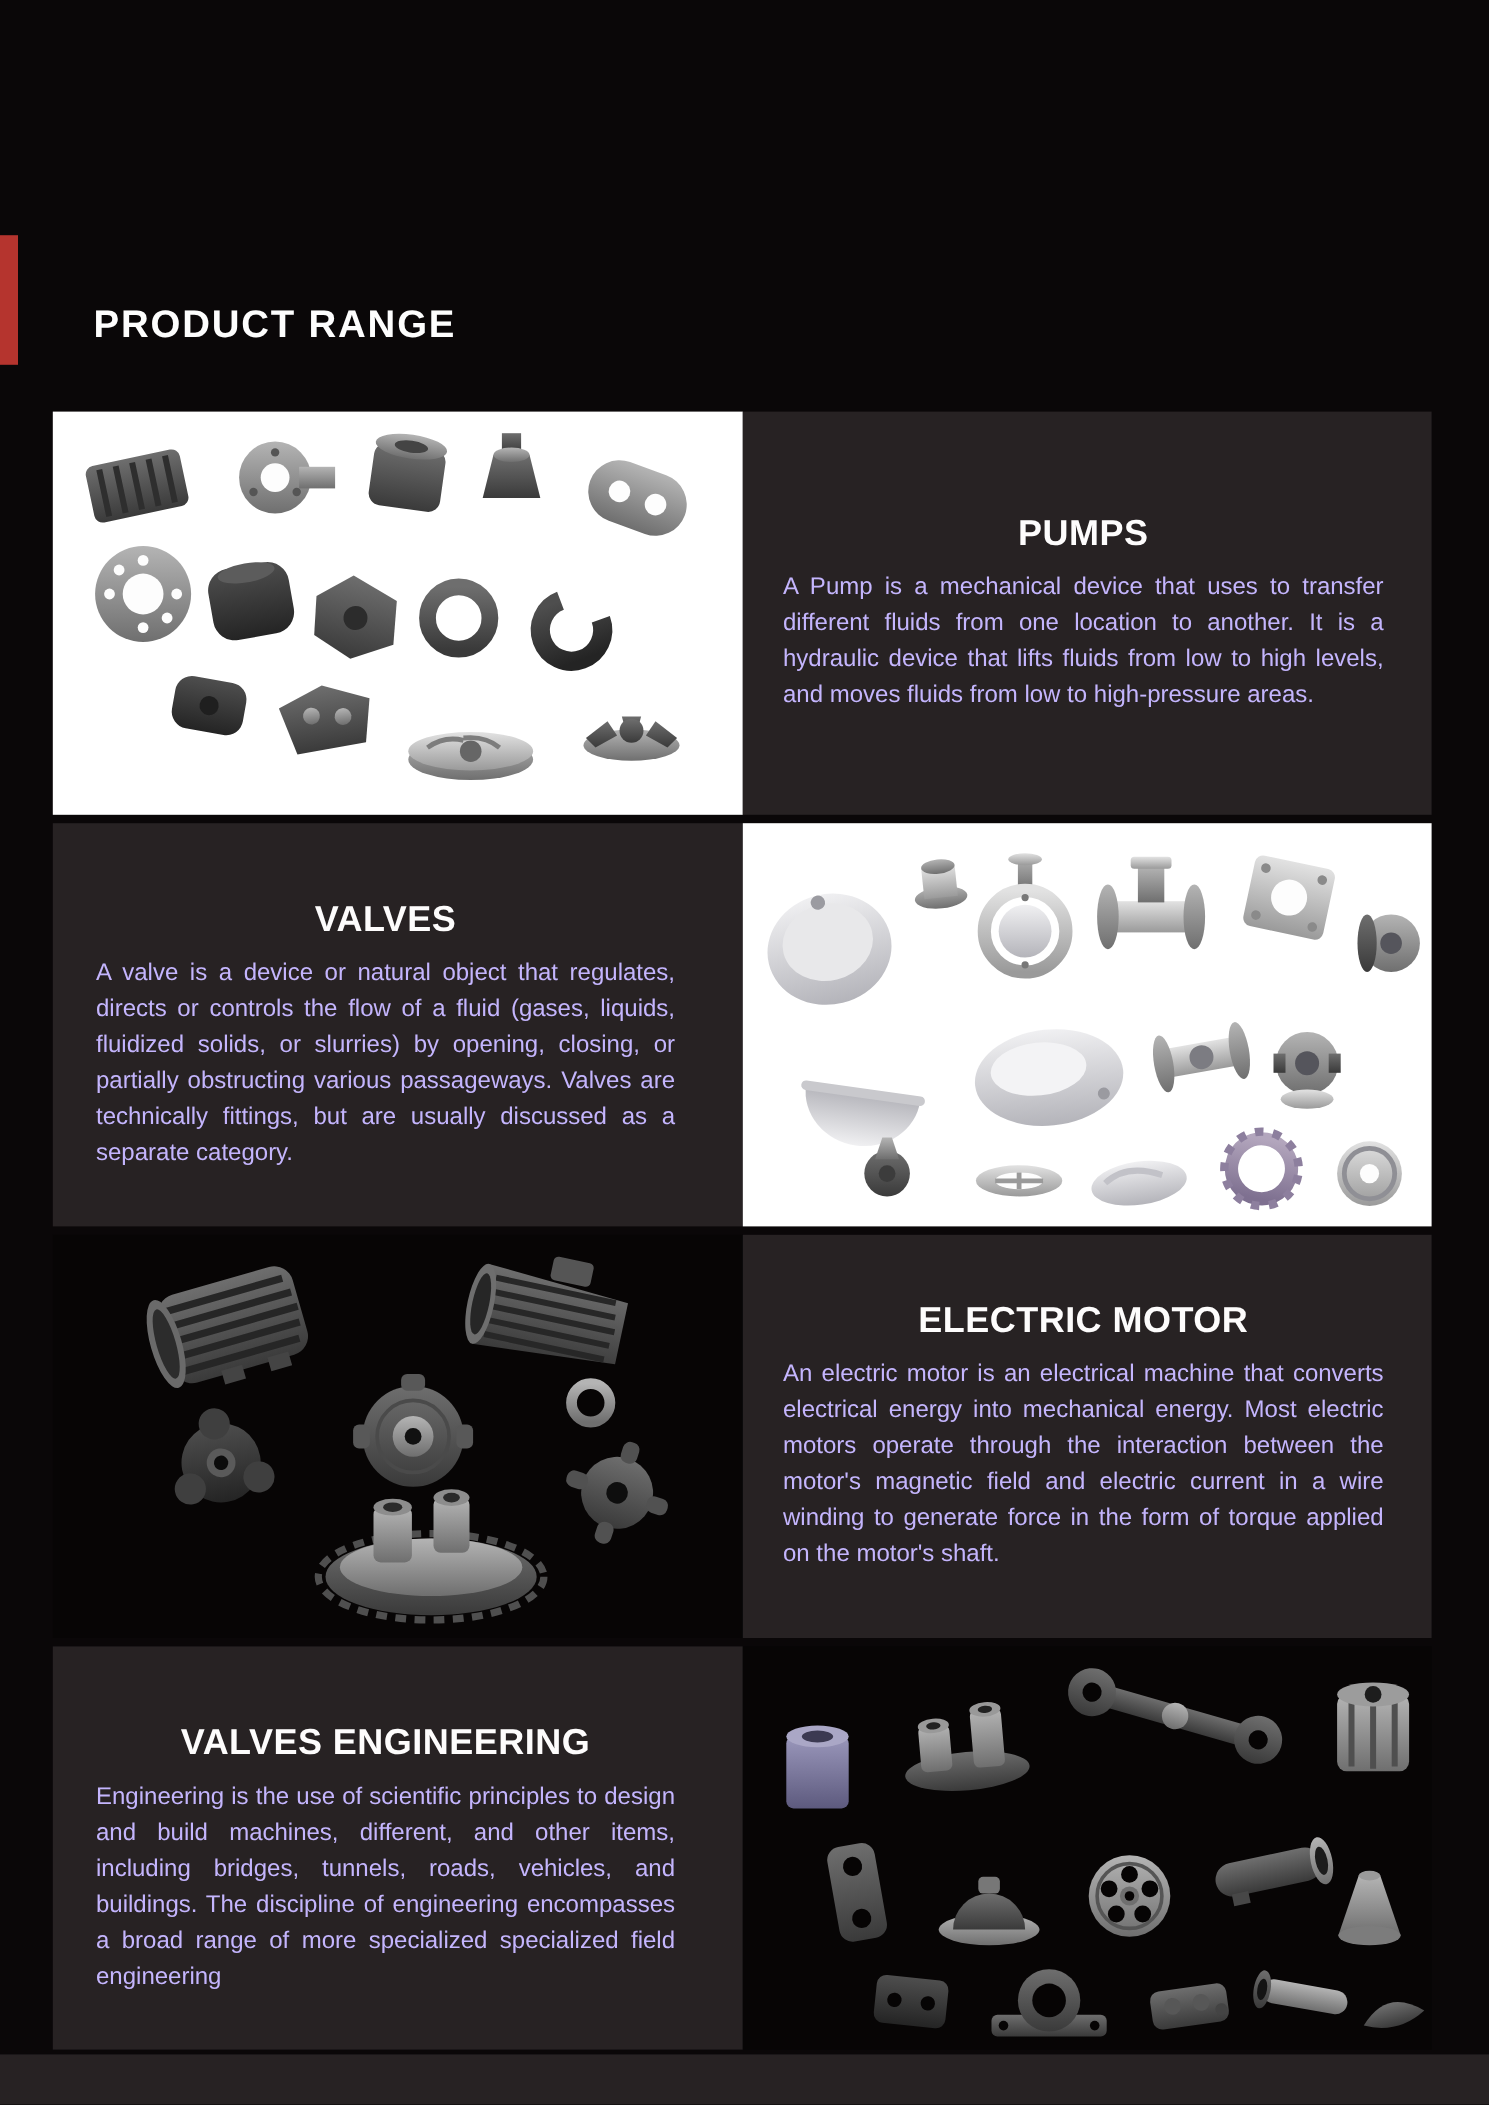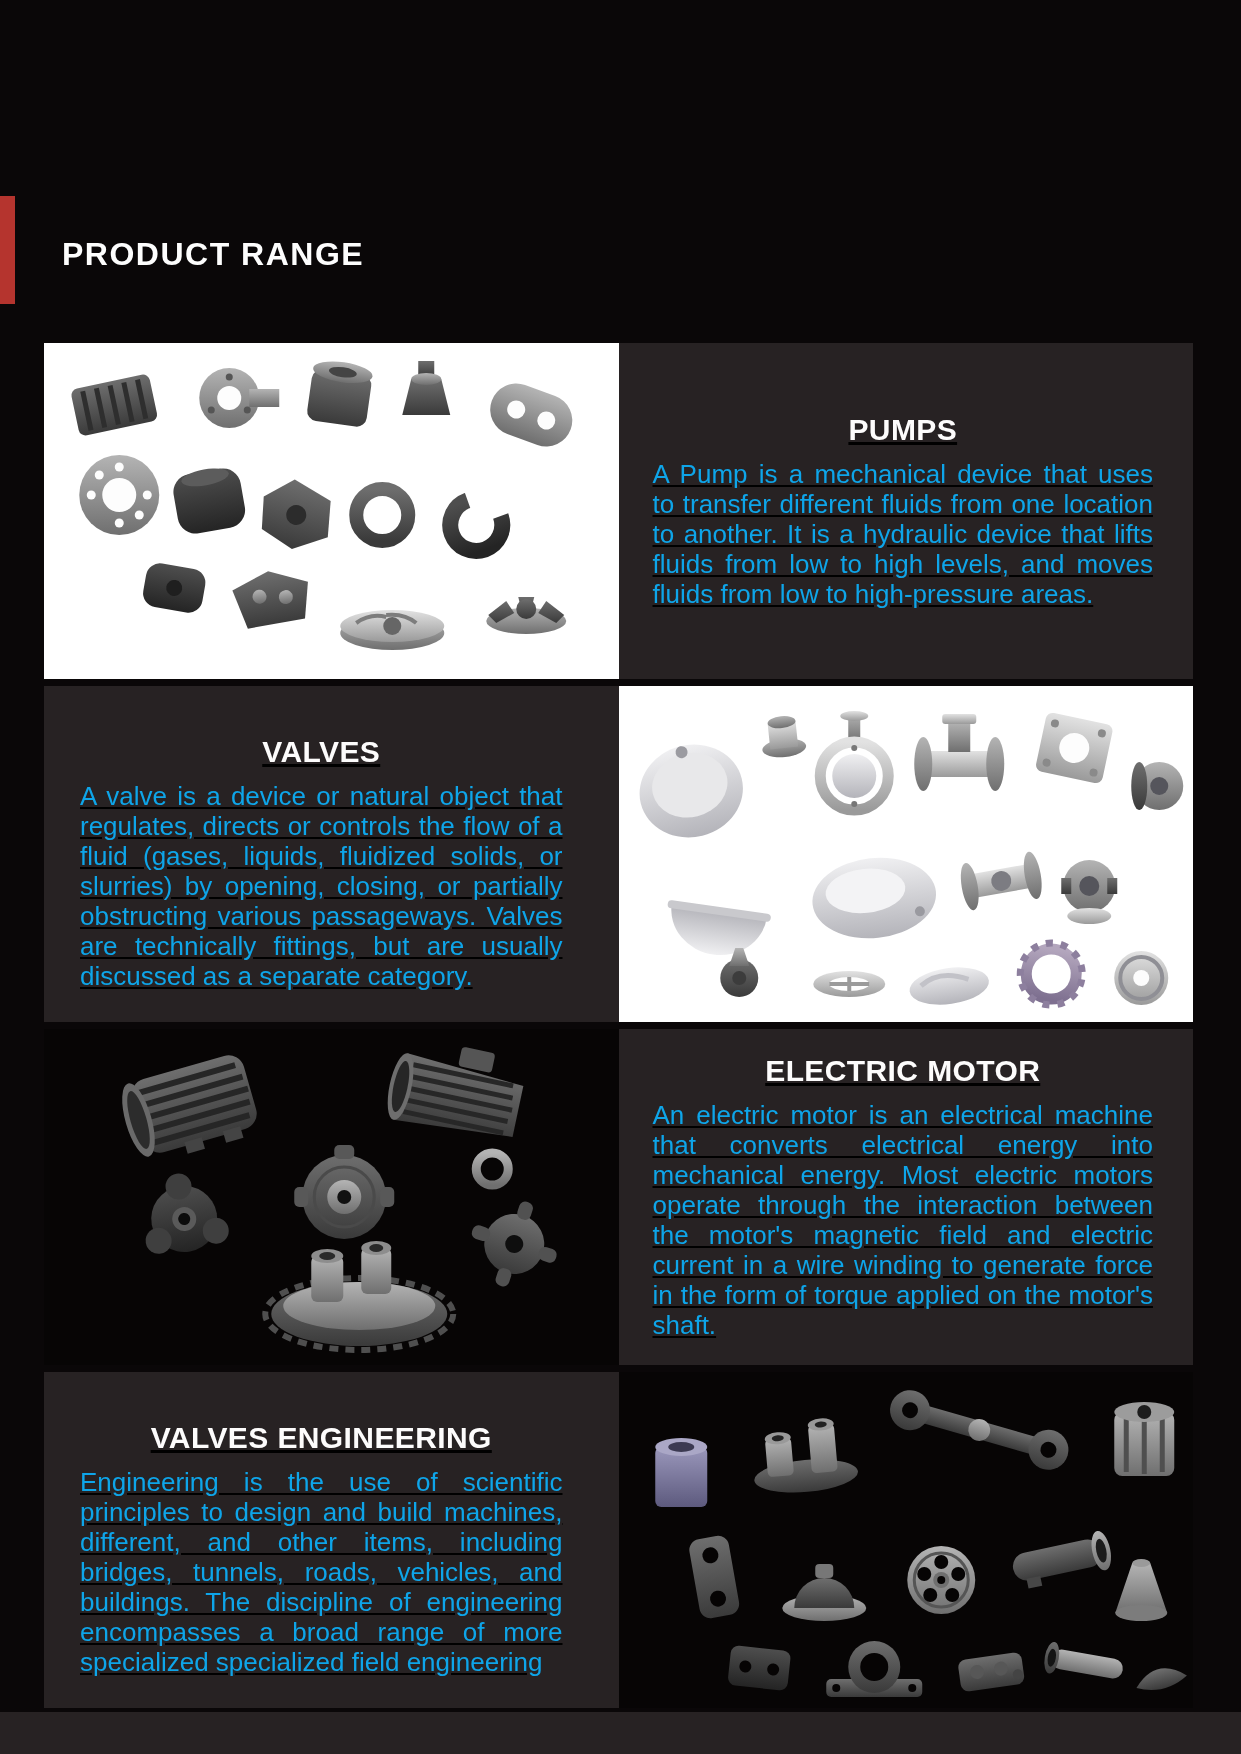--- a/index.html
+++ b/index.html
@@ -1,31 +1,31 @@
 <!DOCTYPE html>
 <html><head>
 <meta charset="utf-8">
 <style>
   html,body{margin:0;padding:0;background:#0a0708;}
   .page{position:relative;width:1241px;height:1754px;background:#0a0708;overflow:hidden;
         font-family:"Liberation Sans",sans-serif;}
   .accent-bar{position:absolute;left:0;top:196px;width:15px;height:108px;background:#b5342e;}
-  .page-title{position:absolute;left:62px;top:236px;margin:0;color:#fdfdfd;
+  .page-title{position:absolute;left:62px;top:236px;margin:16px;color:#fdfdfd;
               font-size:32px;font-weight:700;letter-spacing:1.5px;}
   .grid{position:absolute;left:44px;top:343px;width:1149px;}
-  .row{display:flex;height:336px;margin-bottom:7px;text-decoration:underline;}
+  .row{display:flex;height:336px;margin-bottom:7px;}
   .cell{width:50%;height:100%;overflow:hidden;position:relative;}
   .img-light{background:#ffffff;}
   .img-dark{background:#070505;}
   .text-cell{background:#272223;display:flex;flex-direction:column;justify-content:center;box-sizing:border-box;}
   .text-right{padding:0 40px 0 34px;}  
   .text-left{padding:17px 56px 0 36px;}   
   .sec-heading{margin:0 0 12px 0;color:#fdfcfc;font-size:30px;font-weight:700;
                text-align:center;letter-spacing:.4px;}
-  .sec-body{margin:0;color:#0ea5e9;font-size:26px;line-height:30px;text-align:justify;}
+  .sec-body{margin:0;color:#c4b5fd;font-size:20px;line-height:30px;text-align:justify;}
   .footer-strip{position:absolute;left:0;top:1712px;width:1241px;height:42px;background:#272223;}
   svg{display:block;}
 </style>
 </head>
 <body>
 
 <svg width="0" height="0" style="position:absolute" aria-hidden="true">
   <defs>
     <linearGradient id="mg1" x1="0" y1="0" x2="0" y2="1">
         <stop offset="0" stop-color="#e2e2e2"></stop>

